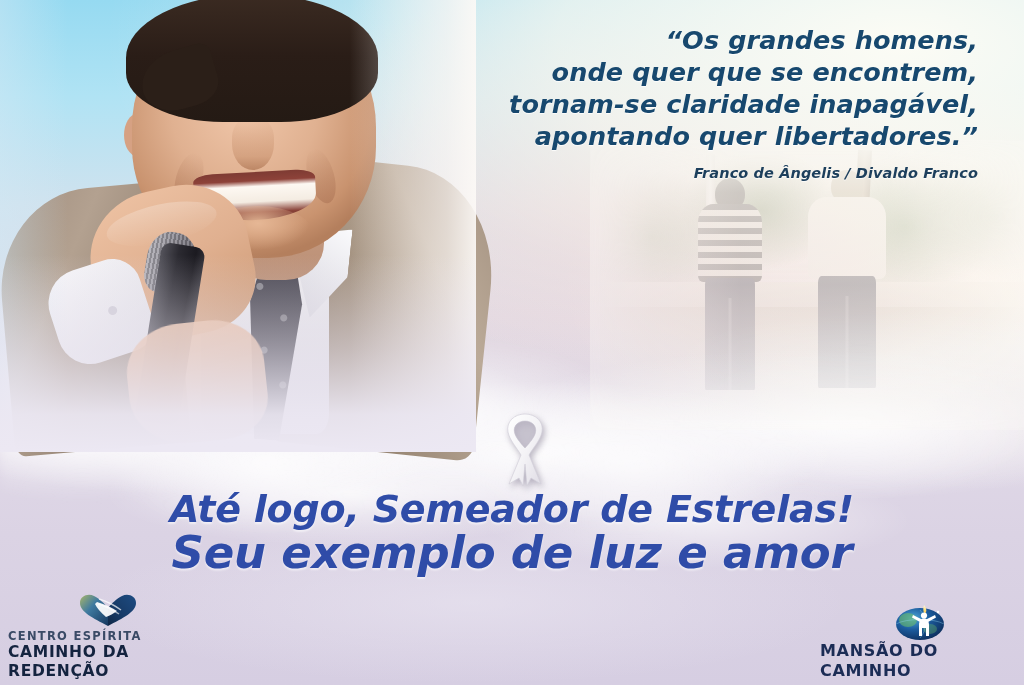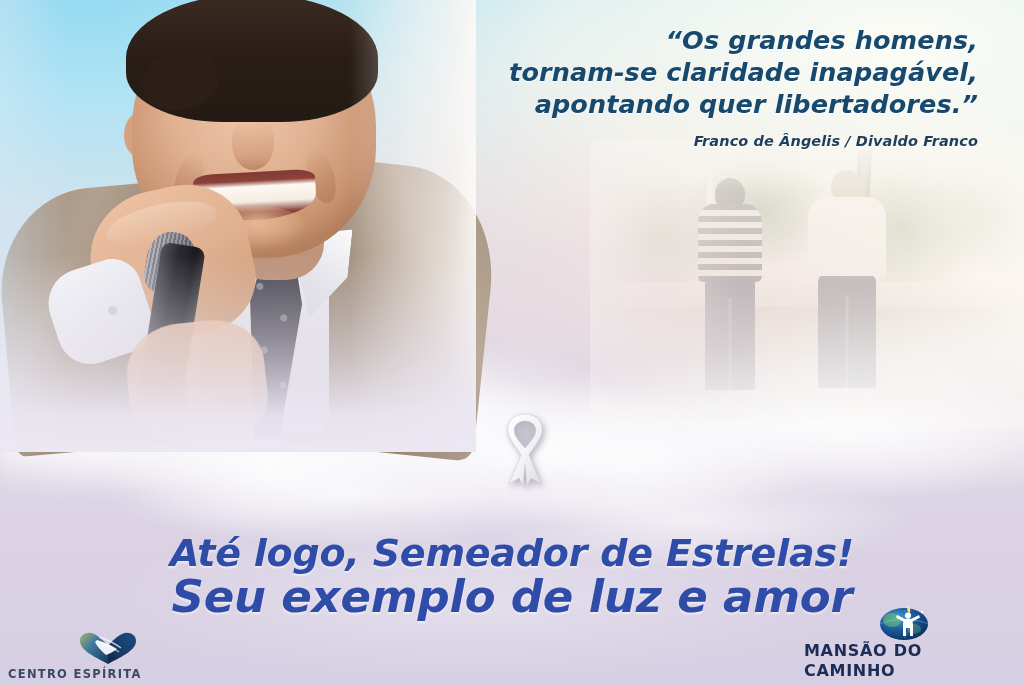--- a/index.html
+++ b/index.html
@@ -259,28 +259,28 @@
   
   .headline{
     position:absolute;left:0;right:0;top:487px;text-align:center;
   }
   .hl-line{
     display:block;font-weight:700;font-style:italic;
     color:#2f4ca8;letter-spacing:-.2px;
     text-shadow:0 2px 2px rgba(255,255,255,.55);
     white-space:nowrap;
   }
-  .hl-1{font-size:38px;line-height:44px;margin-top:44px;}
+  .hl-1{font-size:38px;line-height:44px;}
   .hl-2{font-size:45px;line-height:43px;}
   .hl-3{font-size:37px;line-height:44px;}
 
   
   .logo{position:absolute;bottom:4px;}
   .logo-left{left:8px;width:200px;}
-  .logo-right{right:20px;width:200px;}
+  .logo-right{right:4px;width:200px;}
   .logo-mark{height:38px;display:flex;align-items:center;justify-content:center;}
   .logo-mark svg{display:block;}
   .logo-t1{
     font-size:11.5px;font-weight:700;color:#3a4a66;letter-spacing:1.3px;line-height:14px;
   }
   .logo-t2{
     font-size:15.5px;font-weight:700;color:#14233f;letter-spacing:.7px;line-height:19px;
   }
   .logo-single{
     font-size:16px;font-weight:700;color:#1b2c55;letter-spacing:.7px;line-height:20px;
@@ -338,20 +338,21 @@
     <div class="pt-hand"></div>
     <div class="pt-cuff"></div>
     <div class="pt-mic-head"></div>
     <div class="pt-mic"></div>
     <div class="pt-hand2"></div>
     <div class="pt-fade"></div>
   </div>
 
   <div class="quote">
     <span class="quote-line">“Os grandes homens,</span>
+    <span class="quote-line">onde quer que se encontrem,</span>
     <span class="quote-line">tornam-se claridade inapagável,</span>
     <span class="quote-line">apontando quer libertadores.”</span>
     <span class="quote-attr">Franco de Ângelis / Divaldo Franco</span>
   </div>
 
   <div class="ribbon">
     <svg width="72" height="78" viewBox="0 0 72 78" aria-hidden="true">
       <defs>
         <linearGradient id="rb" x1="0" y1="0" x2="1" y2="1">
           <stop offset="0%" stop-color="#ffffff"></stop>
@@ -386,20 +387,21 @@
           </linearGradient>
         </defs>
         <path d="M31 34 C16 26 3 20 3 11 C3 4 11 1 17 4 C22 6.5 28 12 31 16 Z" fill="url(#hl)"></path>
         <path d="M31 34 C46 26 59 20 59 11 C59 4 51 1 45 4 C40 6.5 34 12 31 16 Z" fill="url(#hr)"></path>
         <path d="M20 10 C27 12 34 15 40 19 C36 22 32 24 29 25 C24 21 20 16 18 12 Z" fill="#ffffff" opacity="0.93"></path>
         <path d="M22 7 C29 9 37 13 44 18" stroke="#ffffff" stroke-width="1.5" fill="none" opacity="0.7"></path>
         <path d="M21 12 C28 14 36 18 42 22" stroke="#ffffff" stroke-width="1.5" fill="none" opacity="0.6"></path>
       </svg>
     </div>
     <div class="logo-t1">CENTRO ESPÍRITA</div>
+    <div class="logo-t2">CAMINHO DA REDENÇÃO</div>
   </div>
 
   <div class="logo logo-right">
     <div class="logo-mark">
       <svg width="52" height="38" viewBox="0 0 52 38" aria-hidden="true">
         <defs>
           <radialGradient id="gl" cx="35%" cy="32%" r="78%">
             <stop offset="0%" stop-color="#4da7d8"></stop>
             <stop offset="45%" stop-color="#1c5c9e"></stop>
             <stop offset="100%" stop-color="#0c2a57"></stop>

